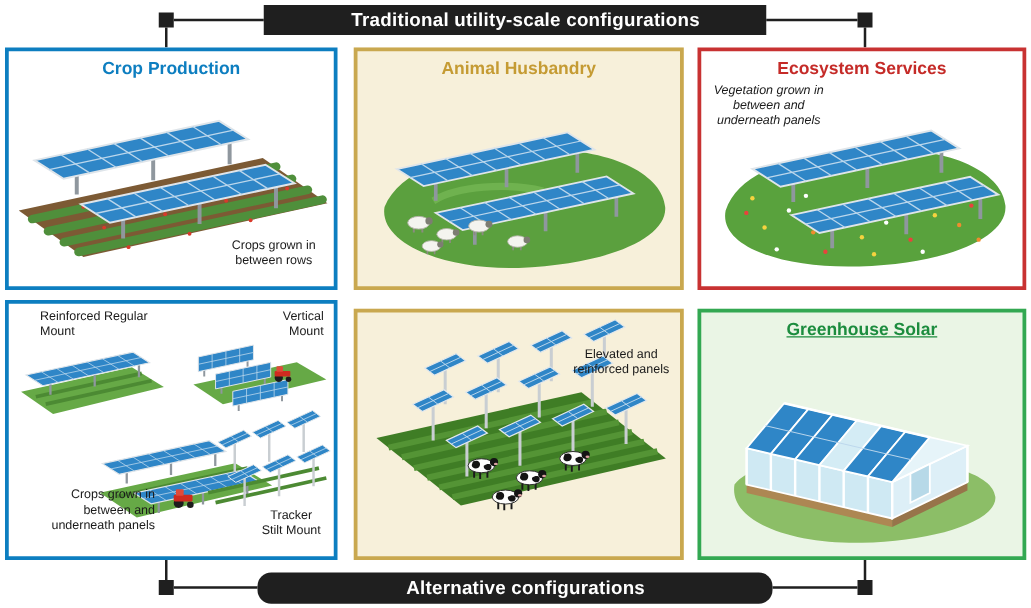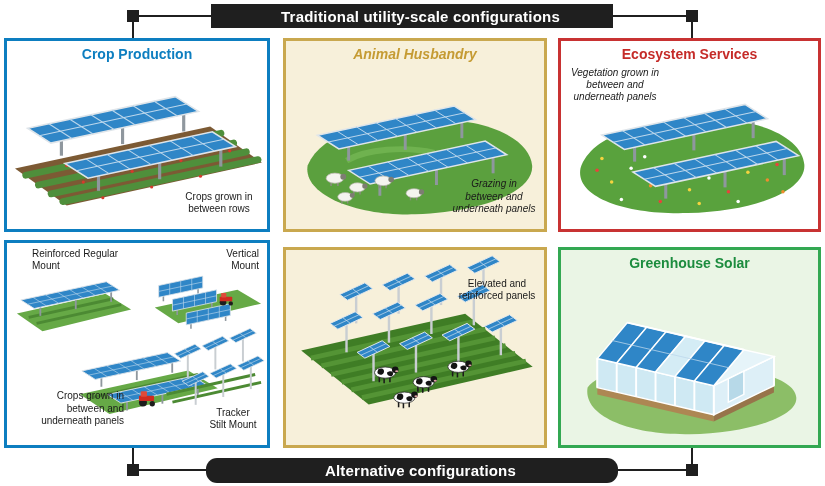--- a/index.html
+++ b/index.html
@@ -15,21 +15,21 @@
   .b-blue  { border-color:#0d7ec0; background:#ffffff; }
   .b-gold  { border-color:#c9a84f; background:#f7f0da; }
   .b-red   { border-color:#c83232; background:#ffffff; }
   .b-green { border-color:#33a852; background:#eaf5e5; }
 
   .panel-title { position:absolute; top:5px; left:0; right:0; text-align:center;
                  font-weight:bold; font-size:14px; z-index:3; }
   .t-blue  { color:#0d7ec0; }
   .t-gold  { color:#c59b33; }
   .t-red   { color:#c52b28; }
-  .t-green { color:#1c8c3e; }
+  .t-green { color:#1c8c3e;text-decoration:underline; }
 
   .note { position:absolute; font-size:10px; line-height:1.22; color:#1a1a1a;
           text-align:center; z-index:4; }
   .note-left { text-align:left;margin-left:19px; }
   .note-right { text-align:right; }
 
   .illust  { position:absolute; left:2px; right:2px; top:22px; bottom:2px; z-index:1; }
   .illust2 { position:absolute; left:2px; right:2px; top:2px;  bottom:2px; z-index:1; }
   .illust3 { position:absolute; left:4px; right:4px; top:26px; bottom:4px; z-index:1; }
   .illust svg, .illust2 svg, .illust3 svg { width:100%; height:100%; display:block; }
@@ -127,36 +127,35 @@
           <circle cx="195" cy="116" r="1.6"></circle>
             <circle cx="225" cy="90" r="1.6"></circle>
         </g>
         <use href="#solar-array" transform="translate(18,28) scale(1.08)"></use>
         <use href="#solar-array" transform="translate(56,64) scale(1.08)"></use>
       </svg>
     </div>
     <div class="note" style="right:8px; bottom:14px; width:80px;">Crops grown in between rows</div>
   </div>
 
-  <div class="panel b-gold" style="left:283px; top:38px; width:264px; height:194px;font-style:italic;">
+  <div class="panel b-gold" style="left:283px; top:38px; width:264px; height:194px;">
     <div class="panel-title t-gold">Animal Husbandry</div>
     <div class="illust">
       <svg viewBox="0 0 260 168" preserveAspectRatio="xMidYMid meet">
         <path d="M20,105 C35,70 90,58 150,58 C210,58 248,80 250,105 C252,130 205,152 130,155 C70,157 15,135 20,105 Z" fill="#5ba03e"></path>
         <path d="M60,100 C80,88 120,85 150,92" stroke="#6fb24f" stroke-width="6" fill="none"></path>
         <use href="#solar-array" transform="translate(30,38)"></use>
         <use href="#solar-array" transform="translate(62,74)"></use>
         <use href="#sheep" transform="translate(38,112)"></use>
         <use href="#sheep" transform="translate(62,122) scale(0.9)"></use>
         <use href="#sheep" transform="translate(88,115) scale(0.95)"></use>
         <use href="#sheep" transform="translate(50,132) scale(0.85)"></use>
         <use href="#sheep" transform="translate(120,128) scale(0.9)"></use>
       </svg>
     </div>
-    <div class="note" style="right:8px; bottom:14px; width:84px;">Grazing in between and underneath panels</div>
   </div>
 
   <div class="panel b-red" style="left:558px; top:38px; width:263px; height:194px;">
     <div class="panel-title t-red">Ecosystem Services</div>
     <div class="illust">
       <svg viewBox="0 0 260 168" preserveAspectRatio="xMidYMid meet">
         <path d="M18,108 C30,72 85,60 145,58 C205,56 246,78 248,104 C250,130 200,152 128,154 C66,156 12,138 18,108 Z" fill="#59a23d"></path>
         <g>
           <circle cx="35" cy="110" r="1.8" fill="#e8433c"></circle>
             <circle cx="50" cy="122" r="1.8" fill="#f5d33f"></circle>

